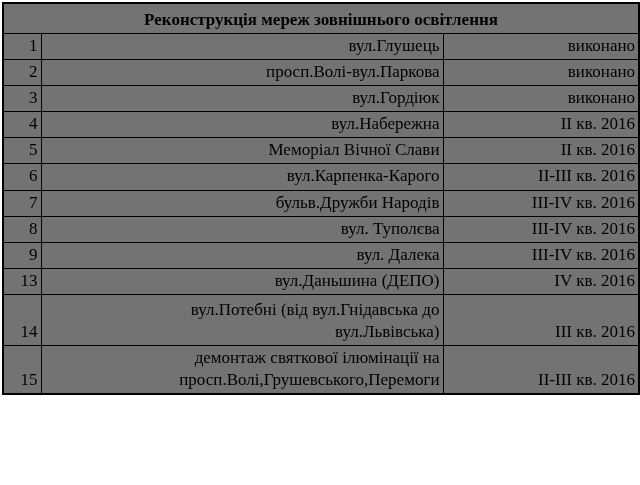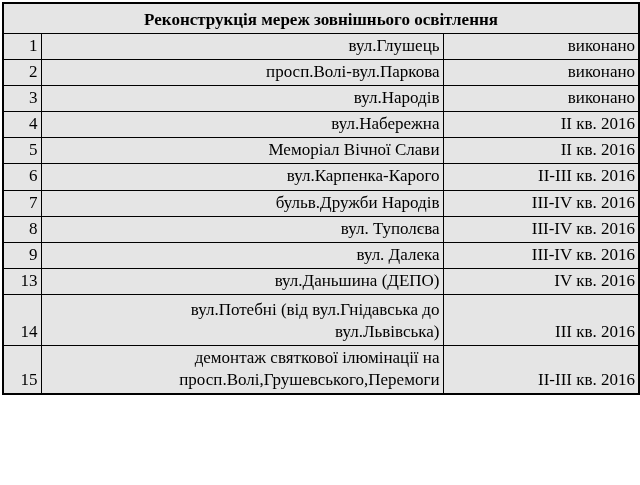--- a/index.html
+++ b/index.html
@@ -12,21 +12,21 @@
   }
   .table-wrap {
     margin: 2px 0 0 2px;
     width: 636px;
   }
   table.recon {
     border-collapse: collapse;
     width: 636px;
     table-layout: fixed;
     border: 2px solid #000000;
-    background: #e5e5e5;
+    background: #737373;
   }
   table.recon td {
     border: 1px solid #000000;
     font-size: 17px;
     line-height: 1.3;
     padding: 1px 3px 2px 3px;
     vertical-align: bottom;
     overflow: hidden;
   }
   td.title-cell {
@@ -76,21 +76,21 @@
           <td class="name-cell">вул.Глушець</td>
           <td class="status-cell">виконано</td>
         </tr>
         <tr class="row-single">
           <td class="num-cell">2</td>
           <td class="name-cell">просп.Волі-вул.Паркова</td>
           <td class="status-cell">виконано</td>
         </tr>
         <tr class="row-single">
           <td class="num-cell">3</td>
-          <td class="name-cell">вул.Народів</td>
+          <td class="name-cell">вул.Гордіюк</td>
           <td class="status-cell">виконано</td>
         </tr>
         <tr class="row-single">
           <td class="num-cell">4</td>
           <td class="name-cell">вул.Набережна</td>
           <td class="status-cell">II кв. 2016</td>
         </tr>
         <tr class="row-single">
           <td class="num-cell">5</td>
           <td class="name-cell">Меморіал Вічної Слави</td>

